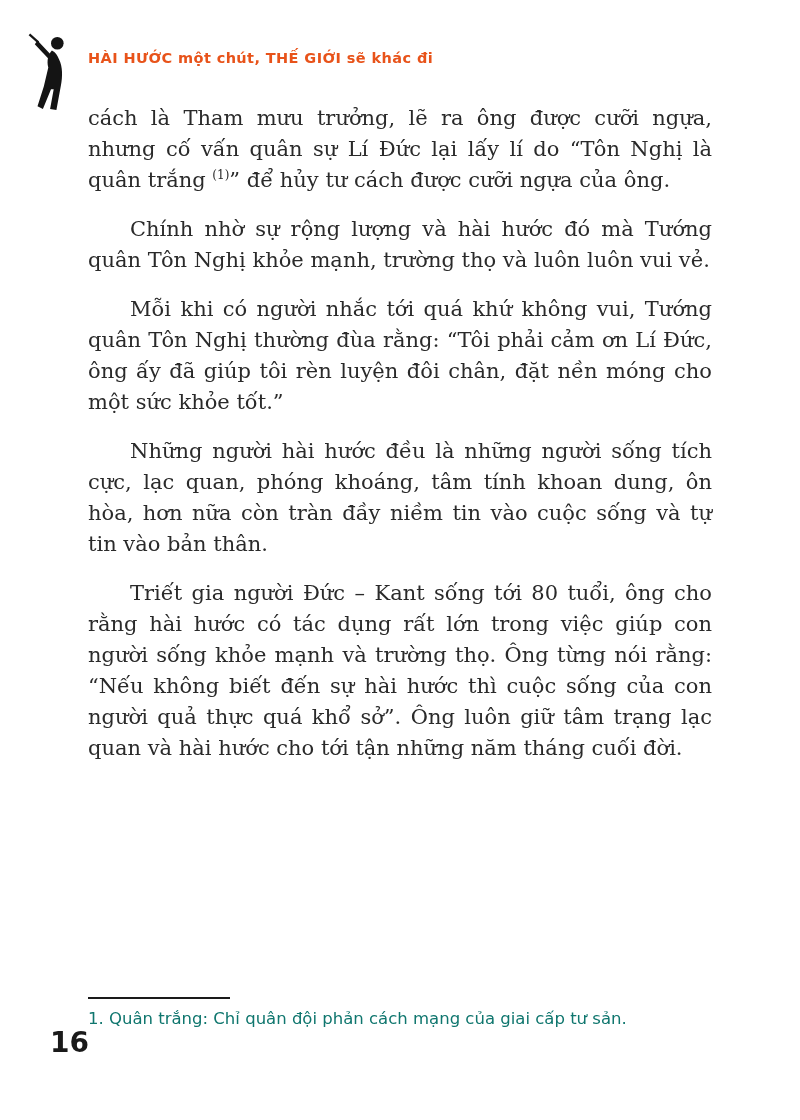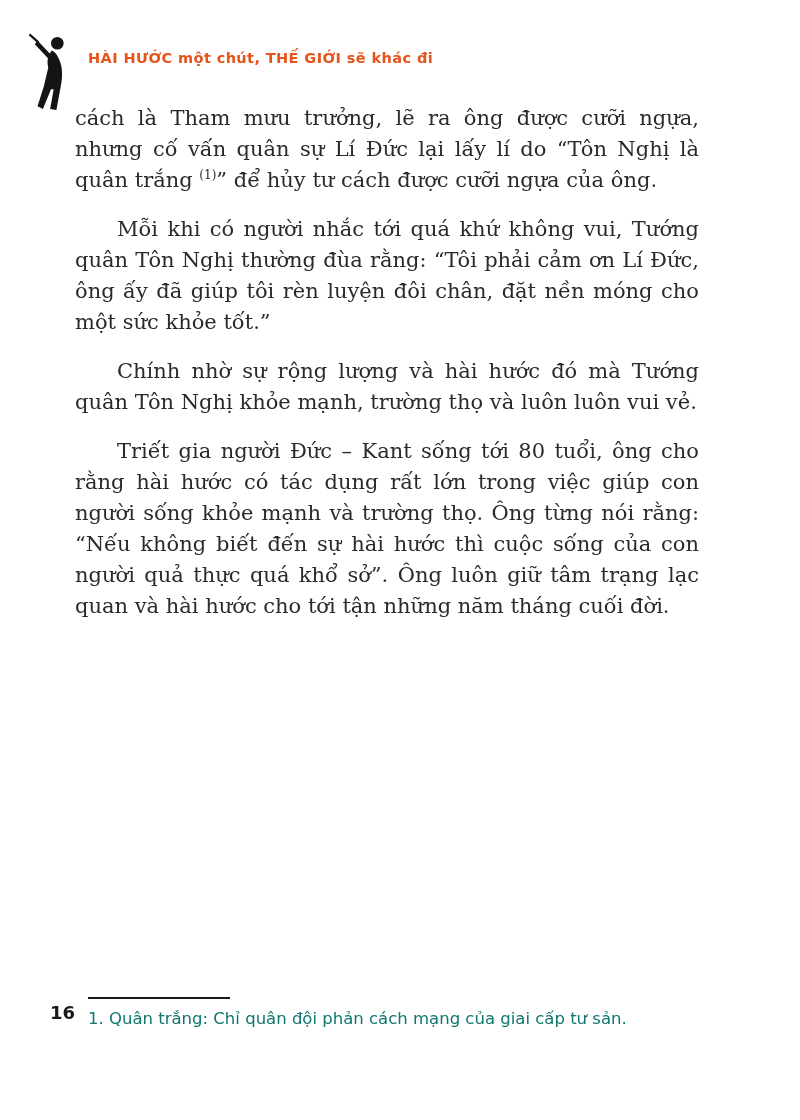--- a/index.html
+++ b/index.html
@@ -30,21 +30,21 @@
     left: 88px;
     font-family: "DejaVu Sans", sans-serif;
     font-size: 14.5px;
     font-weight: bold;
     letter-spacing: 0.4px;
     color: #e8531a;
   }
   .content {
     position: absolute;
     top: 103px;
-    left: 75px;
+    left: 88px;
     width: 624px;
     text-align: justify;
     font-size: 21px;
     line-height: 31px;
   }
   .content p {
     margin: 0 0 18px 0;
   }
   .content p.indent {
     text-indent: 42px;
@@ -67,23 +67,23 @@
     background: #1a1a1a;
     margin-bottom: 10px;
   }
   .footnote-text {
     font-size: 16.5px;
     color: #0f766e;
   }
   .page-number {
     position: absolute;
     left: 50px;
-    top: 1002px;
+    top: 1026px;
     font-family: "DejaVu Sans", sans-serif;
-    font-size: 18px;
+    font-size: 28px;
     font-weight: bold;
     color: #1a1a1a;
   }
 </style>
 </head>
 <body>
 
 <div class="page">
 
   <div class="header">
@@ -94,22 +94,23 @@
         <circle cx="37" cy="12" r="7" fill="#141414"></circle>
         <path d="M31 20 C 27 24, 25 31, 27 39 L 22 60 L 15 82 L 21 85 L 30 63 L 33 63 L 29 85 L 36 86 L 41 59 C 43 49, 43 38, 39 30 C 37 25, 35 22, 31 20 Z" fill="#141414"></path>
         <path d="M14 86 L 44 86 L 44 88 L 14 88 Z" fill="#141414" opacity="0.0"></path>
       </svg>
     </span>
     <span class="book-title" style="color: rgb(232, 83, 26);">HÀI HƯỚC một chút, THẾ GIỚI sẽ khác đi</span>
   </div>
 
   <div class="content">
     <p><span>cách là Tham mưu trưởng, lẽ ra ông được cưỡi ngựa, nhưng cố vấn quân sự Lí Đức lại lấy lí do “Tôn Nghị là quân trắng </span><sup>(1)</sup><span>” để hủy tư cách được cưỡi ngựa của ông.</span></p>
+    <p class="indent">Chính nhờ sự rộng lượng và hài hước đó mà Tướng quân Tôn Nghị khỏe mạnh, trường thọ và luôn luôn vui vẻ.</p>
     <p class="indent">Mỗi khi có người nhắc tới quá khứ không vui, Tướng quân Tôn Nghị thường đùa rằng: “Tôi phải cảm ơn Lí Đức, ông ấy đã giúp tôi rèn luyện đôi chân, đặt nền móng cho một sức khỏe tốt.”</p>
-    <p class="indent">Chính nhờ sự rộng lượng và hài hước đó mà Tướng quân Tôn Nghị khỏe mạnh, trường thọ và luôn luôn vui vẻ.</p>
+    <p class="indent">Những người hài hước đều là những người sống tích cực, lạc quan, phóng khoáng, tâm tính khoan dung, ôn hòa, hơn nữa còn tràn đầy niềm tin vào cuộc sống và tự tin vào bản thân.</p>
     <p class="indent">Triết gia người Đức – Kant sống tới 80 tuổi, ông cho rằng hài hước có tác dụng rất lớn trong việc giúp con người sống khỏe mạnh và trường thọ. Ông từng nói rằng: “Nếu không biết đến sự hài hước thì cuộc sống của con người quả thực quá khổ sở”. Ông luôn giữ tâm trạng lạc quan và hài hước cho tới tận những năm tháng cuối đời.</p>
   </div>
 
   <div class="footnote-block">
     <div class="footnote-rule"></div>
     <div class="footnote-text">1. Quân trắng: Chỉ quân đội phản cách mạng của giai cấp tư sản.</div>
   </div>
 
   <div class="page-number">16</div>
 

